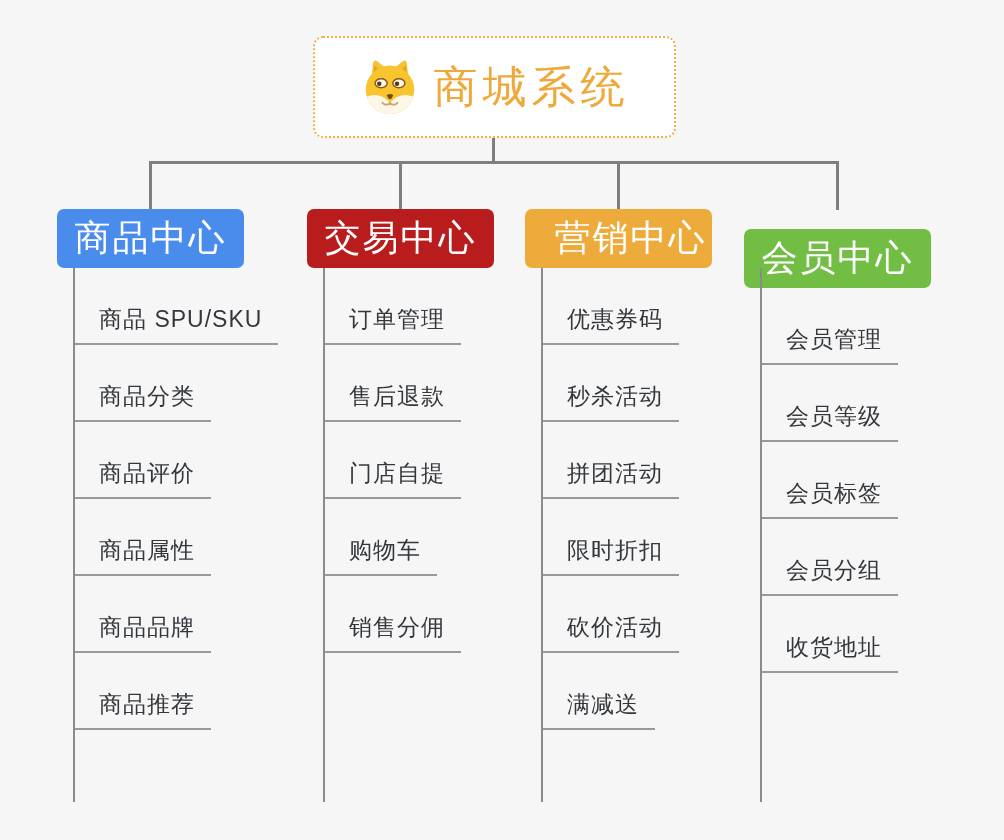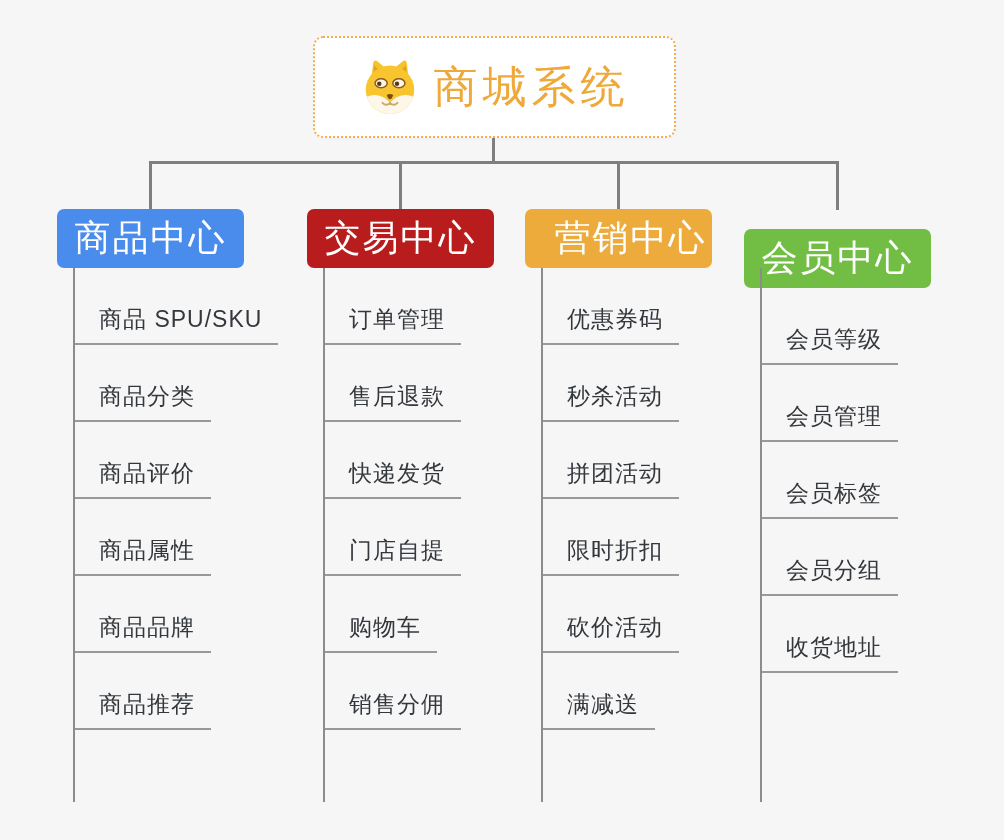--- a/index.html
+++ b/index.html
@@ -108,23 +108,20 @@
     <div class="head" style="background-color: #b91c1c;">交易中心</div>
     <div class="spine"></div>
     <div class="items">
       <div class="slot">
           <span class="leaf">订单管理</span>
         </div>
       <div class="slot">
           <span class="leaf">售后退款</span>
         </div>
       <div class="slot">
-          <span class="leaf">快递发货</span>
-        </div>
-      <div class="slot">
           <span class="leaf">门店自提</span>
         </div>
       <div class="slot">
           <span class="leaf">购物车</span>
         </div>
       <div class="slot">
           <span class="leaf">销售分佣</span>
         </div>
     </div>
   </div>
@@ -152,24 +149,24 @@
           <span class="leaf">满减送</span>
         </div>
     </div>
   </div>
 
   <div class="branch b4">
     <div class="head" style="background-color: rgb(114, 190, 68); margin-top: 20px;">会员中心</div>
     <div class="spine"></div>
     <div class="items">
       <div class="slot">
-          <span class="leaf">会员等级</span>
+          <span class="leaf">会员管理</span>
         </div>
       <div class="slot">
-          <span class="leaf">会员管理</span>
+          <span class="leaf">会员等级</span>
         </div>
       <div class="slot">
           <span class="leaf">会员标签</span>
         </div>
       <div class="slot">
           <span class="leaf">会员分组</span>
         </div>
       <div class="slot">
           <span class="leaf">收货地址</span>
         </div>

